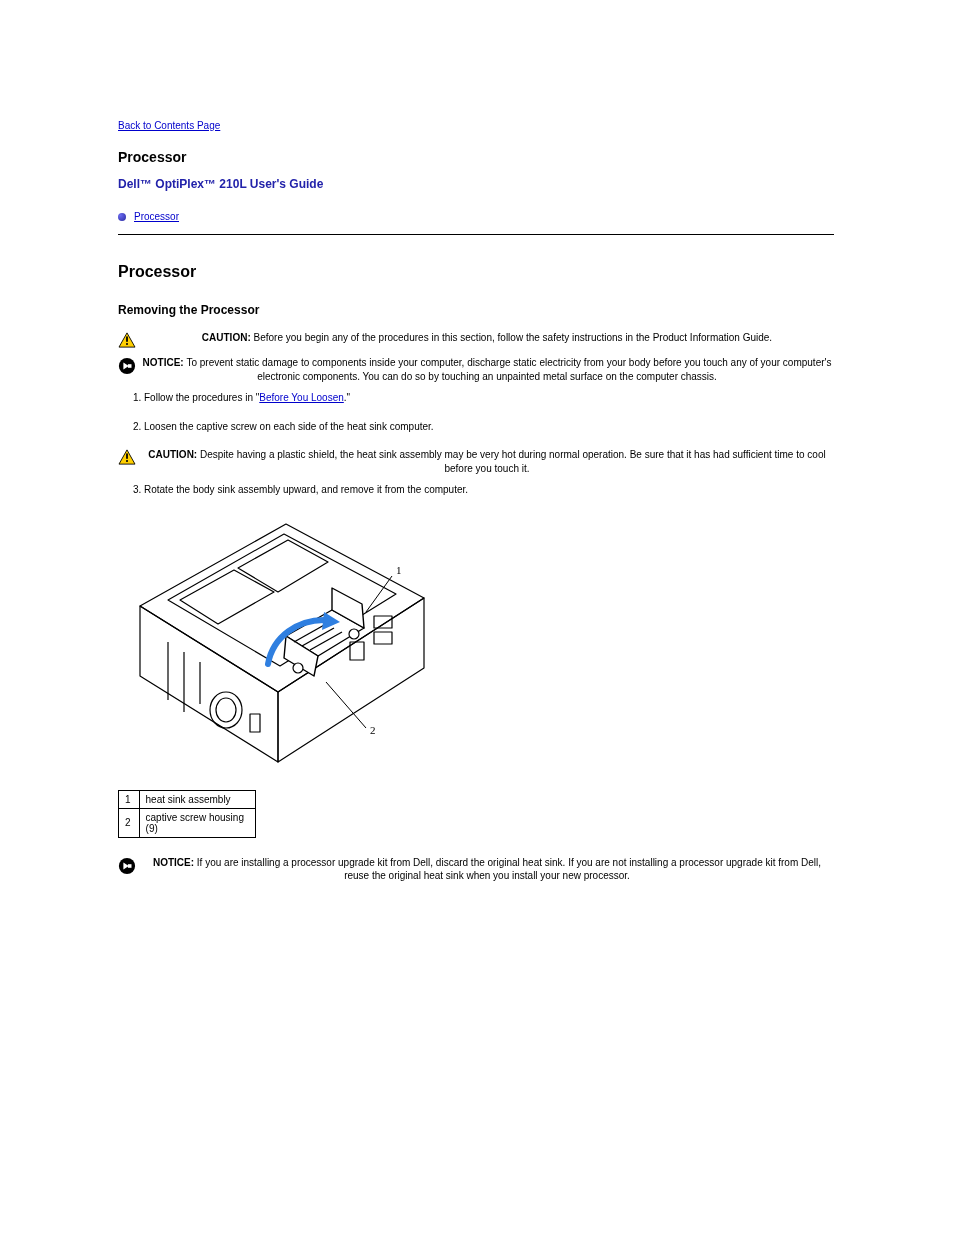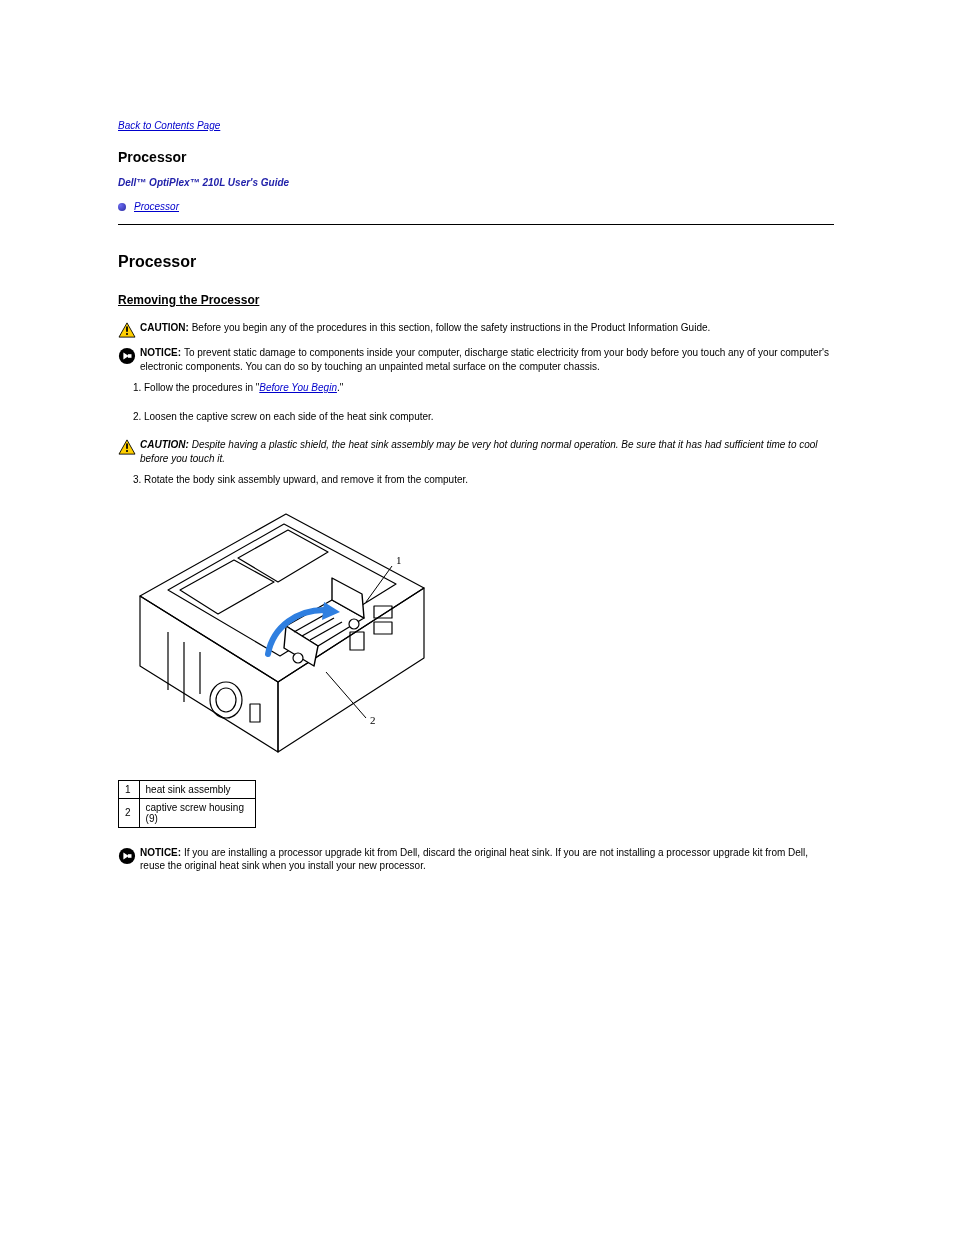--- a/index.html
+++ b/index.html
@@ -4,38 +4,38 @@
 <style>
   * { box-sizing: border-box; margin: 0; padding: 0; }
   body {
     font-family: Verdana, Arial, sans-serif;
     font-size: 10px;
     color: #000;
     background: #fff;
     width: 954px;
     padding: 120px 120px 60px 118px;
   }
-  .link { color: #0000cc; text-decoration: underline; cursor: pointer; font-style: italic; }
+  .link { color: #0000cc; text-decoration: underline; cursor: pointer; }
   .back-link { font-size: 10px; margin-bottom: 18px; display: inline-block; }
   .section-title { font-size: 14px; font-weight: bold; margin-bottom: 12px; color: #000; }
-  .guide-title { font-size: 10px; font-weight: bold; color: #2222aa; margin-bottom: 13px; font-style: italic; }
+  .guide-title { font-size: 12px; font-weight: bold; color: #2222aa; margin-bottom: 20px; }
   .bullet-row { display: flex; align-items: center; margin-bottom: 12px; }
   .bullet-blue {
     width: 8px; height: 8px; border-radius: 50%;
     background: radial-gradient(circle at 30% 30%, #6a6af0, #2a2aa0);
     margin-right: 8px; flex-shrink: 0;
   }
   hr.sep {
     border: none; border-top: 1px solid #000;
     margin: 6px 0 28px 0;
   }
   .h2-proc { font-size: 16px; font-weight: bold; margin-bottom: 22px; }
-  .h3-sub { font-size: 12px; font-weight: bold; margin-bottom: 14px; text-decoration: underline; }
+  .h3-sub { font-size: 12px; font-weight: bold; margin-bottom: 14px; }
   .icon-cell { width: 22px; vertical-align: top; padding-top: 1px; }
-  .note-table { border-collapse: collapse; width: 100%; margin-bottom: 8px; }
+  .note-table { border-collapse: collapse; width: 100%; margin-bottom: 8px; text-align: center; }
   .note-table td { vertical-align: top; font-size: 10px; line-height: 1.35; }
   .caution-tri {
     width: 18px; height: 16px; display: block;
   }
   .notice-arrow {
     width: 18px; height: 18px; display: block;
   }
   ol.steps { list-style: decimal; margin: 0 0 0 26px; }
   ol.steps > li { font-size: 10px; line-height: 1.45; margin-bottom: 14px; }
   ol.steps.inner > li { margin-bottom: 10px; }
@@ -100,26 +100,26 @@
     </td>
     <td>
       <b>NOTICE: </b><span>To prevent static damage to components inside your computer, discharge static electricity from your body before you touch any of your computer's electronic components. You can do so by touching an unpainted metal surface on the computer chassis.</span>
     </td>
   </tr>
 </tbody>
   </table>
 
 <ol class="steps" start="1">
   <li>
-    <span>Follow the procedures in "</span><a class="link">Before You Begin</a><span>."</span>
+    <span>Follow the procedures in "</span><a class="link">Before You Loosen</a><span>."</span>
   </li>
   <li>Loosen the captive screw on each side of the heat sink computer.</li>
 </ol>
 
-<table class="note-table" style="margin-top:6px;font-style:italic;">
+<table class="note-table" style="margin-top:6px;">
   <tbody>
       <tr>
     <td class="icon-cell">
       <svg class="caution-tri" viewBox="0 0 20 18">
         <polygon points="10,1 19,17 1,17" fill="#ffcf00" stroke="#000" stroke-width="1"></polygon>
         <rect x="9" y="5" width="2" height="6" fill="#000"></rect>
         <rect x="9" y="12.5" width="2" height="2" fill="#000"></rect>
       </svg>
     </td>
     <td>

